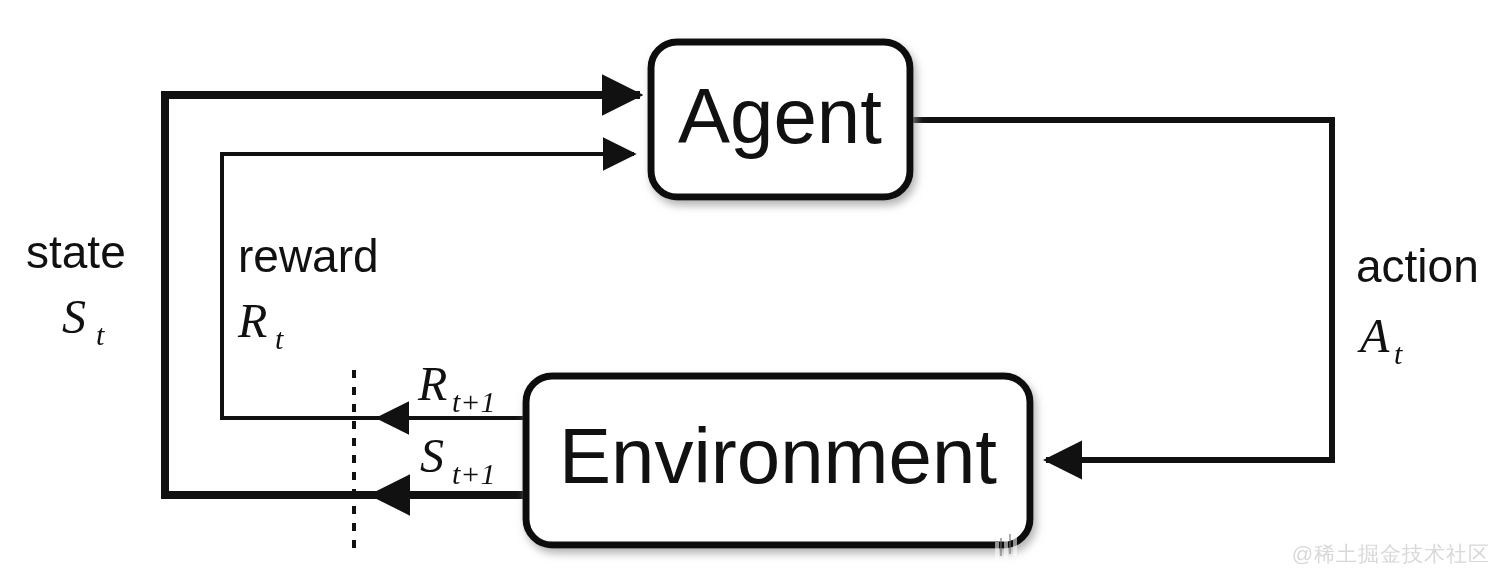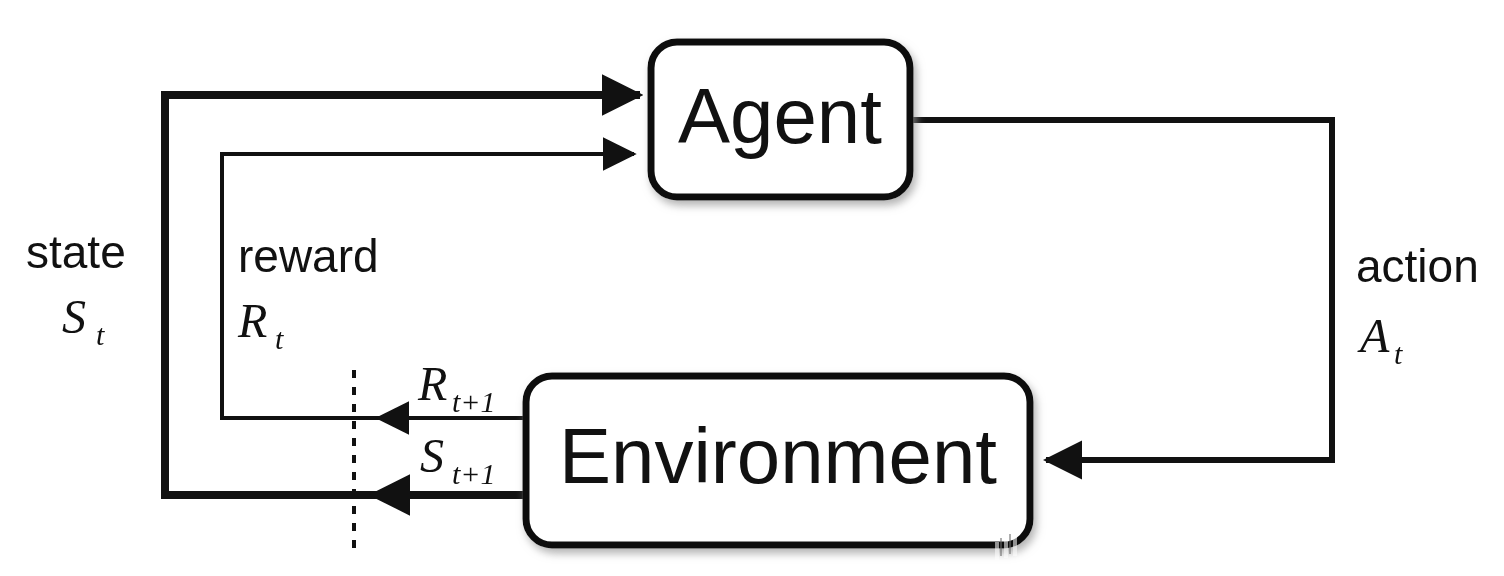--- a/index.html
+++ b/index.html
@@ -134,14 +134,15 @@
       <text class="math-label" x="420" y="472">S</text>
       <text class="math-sub" x="452" y="484">t+1</text>
     </g>
 
     <g opacity="0.55">
       <path d="M 997 542 L 997 560 M 1006 536 L 1006 558 M 1015 532 L 1015 556" stroke="#ffffff" stroke-width="4" fill="none"></path>
       <path d="M 1001 538 L 1001 556 M 1010 534 L 1010 554" stroke="#6e6e6e" stroke-width="2" fill="none"></path>
     </g>
   </svg>
 
+  <div class="watermark">@稀土掘金技术社区</div>
 
 </div>
 
 </body></html>

